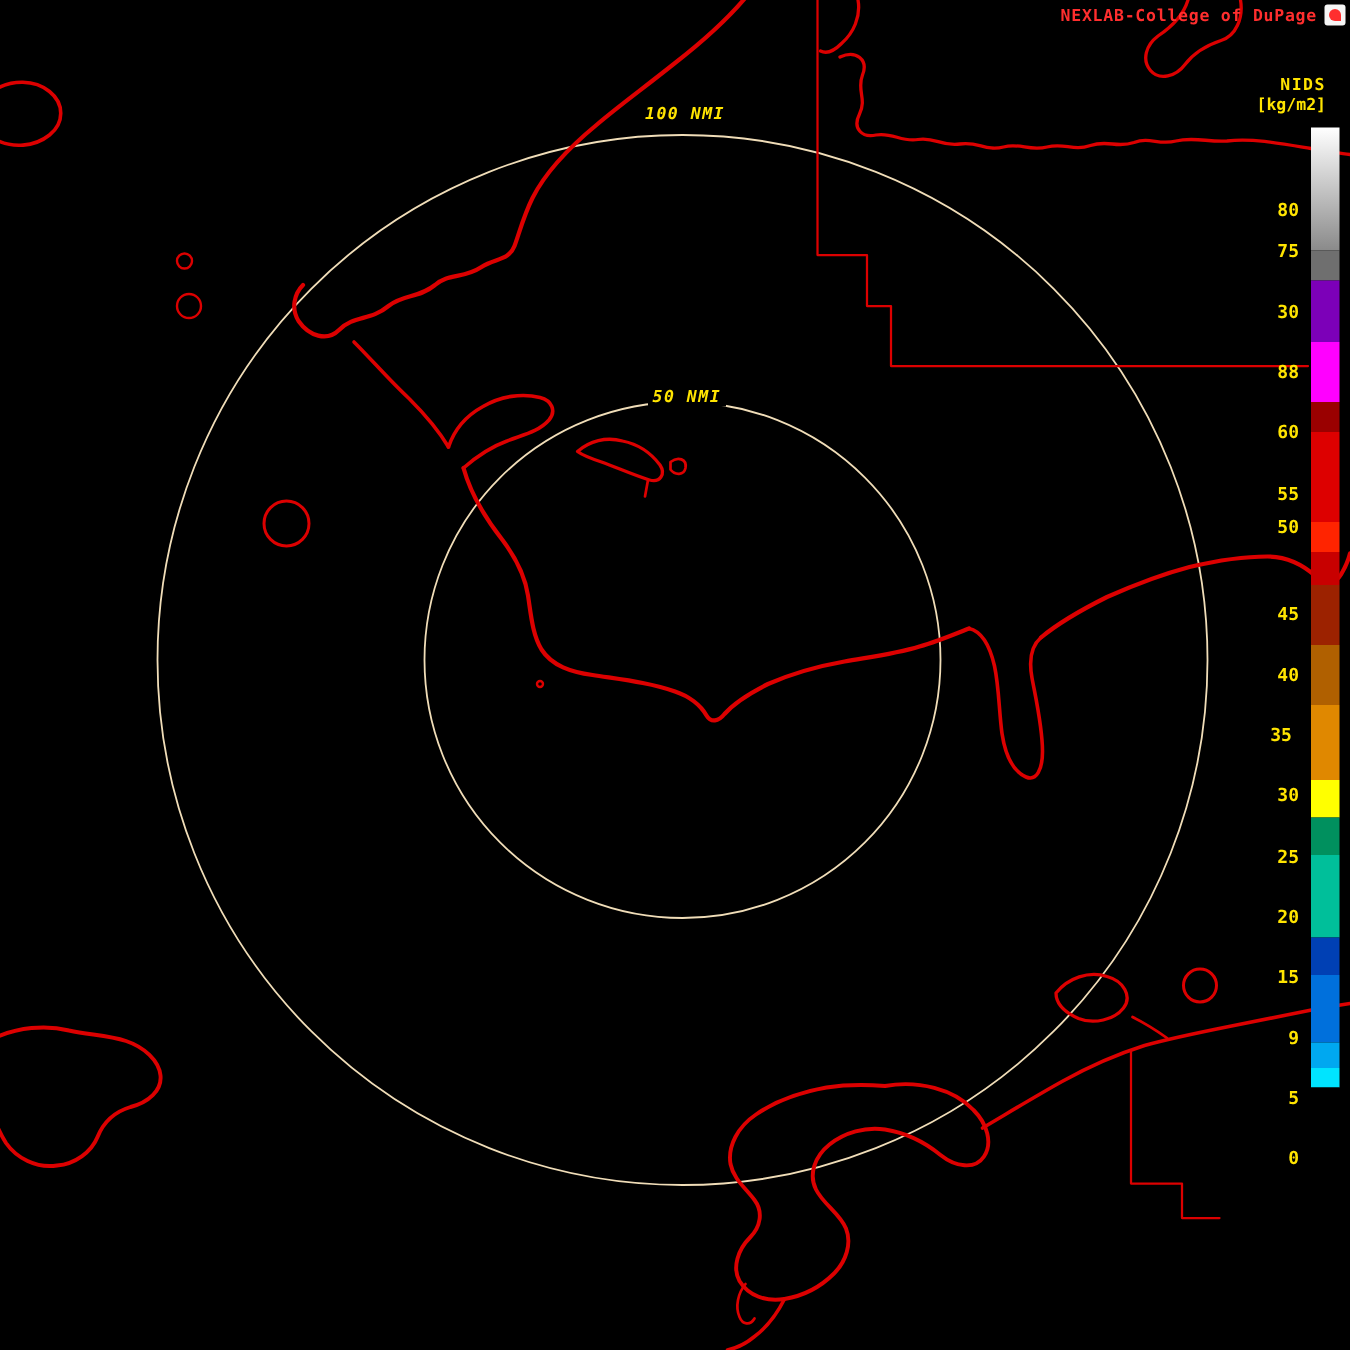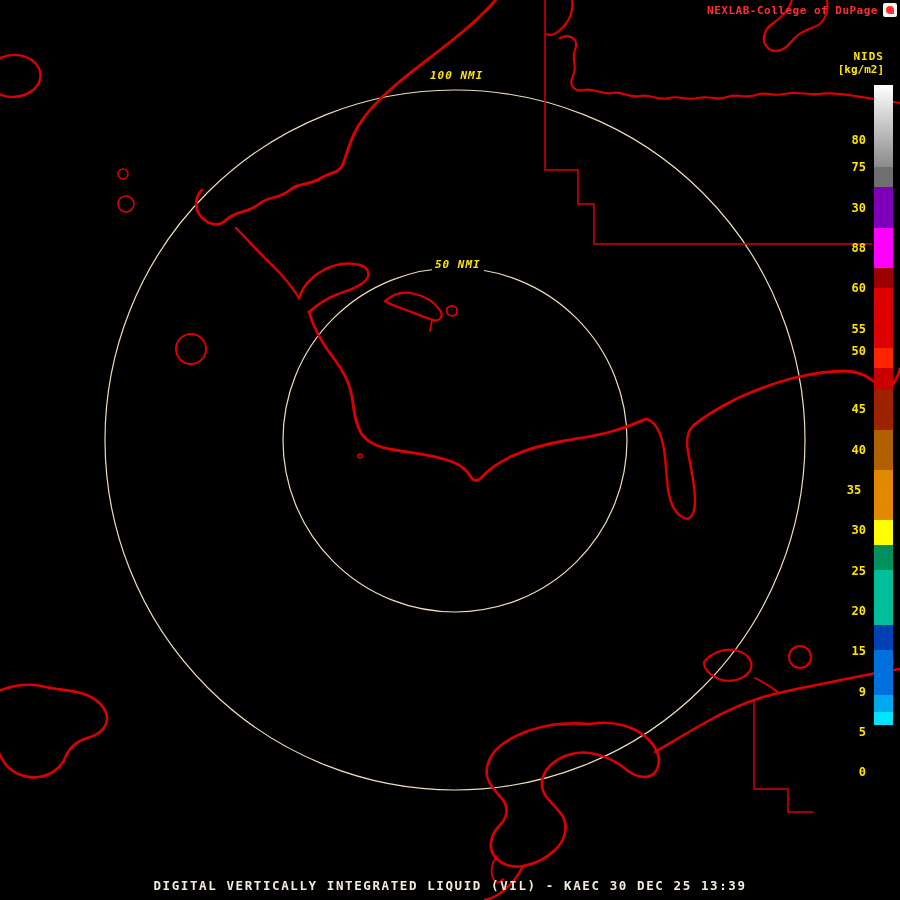--- a/index.html
+++ b/index.html
@@ -162,15 +162,14 @@
         <div class="cb-label" style="top: 522px;">30</div>
         <div class="cb-label" style="top: 563px;">25</div>
         <div class="cb-label" style="top: 603px;">20</div>
         <div class="cb-label" style="top: 643px;">15</div>
         <div class="cb-label" style="top: 684px;">9</div>
         <div class="cb-label" style="top: 724px;">5</div>
         <div class="cb-label" style="top: 764px;">0</div>
       </div>
   </div>
 
-  <div id="footer-title">DIGITAL VERTICALLY INTEGRATED LIQUID (VIL) - KAEC 30 DEC 25 13:39</div>
 
 </div>
 
 </body></html>

